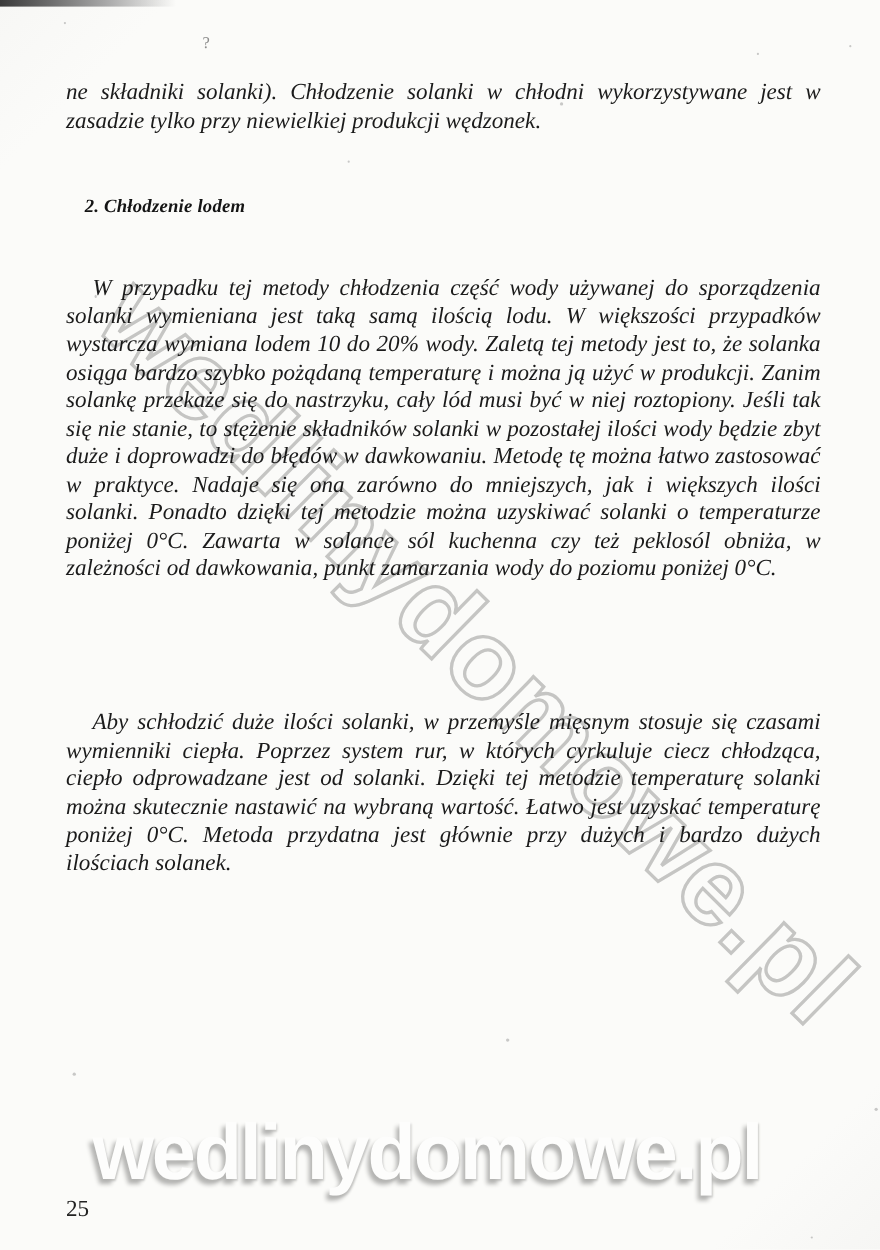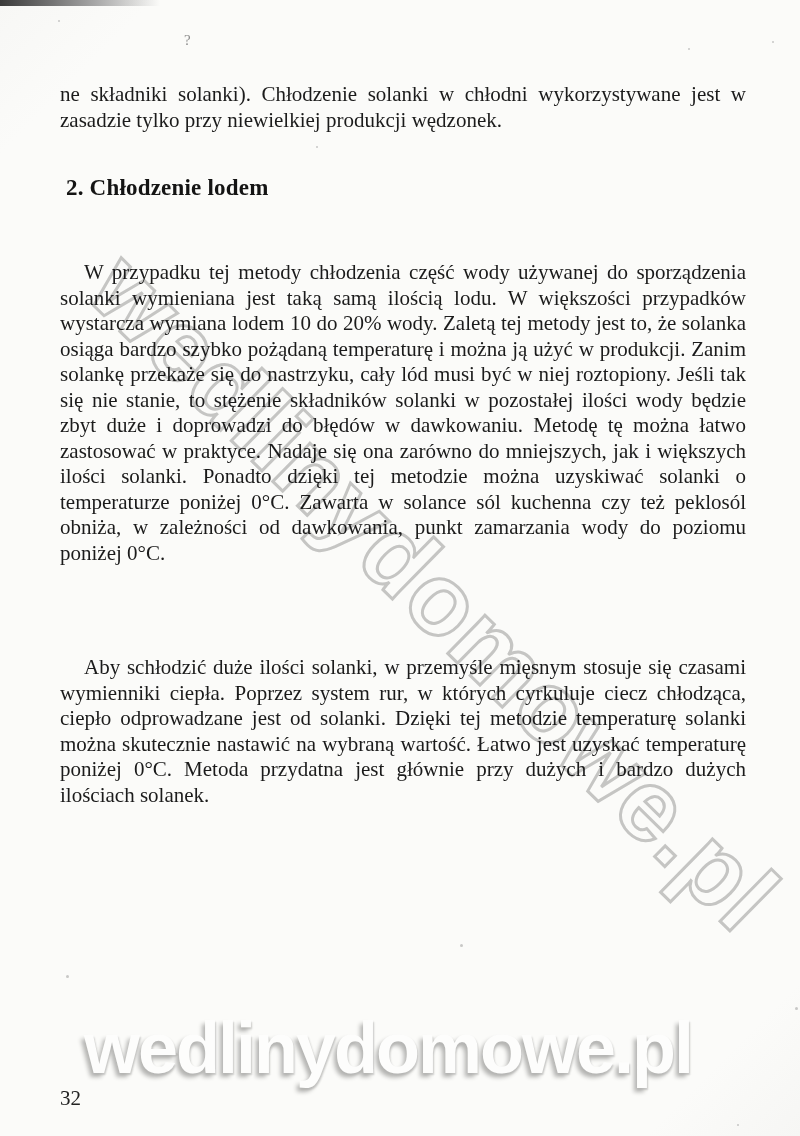--- a/index.html
+++ b/index.html
@@ -25,41 +25,42 @@
     background: linear-gradient(to right, #3a3a3a 0%, #6f6f6f 30%, #a8a8a8 60%, rgba(250,250,249,0) 100%);
   }
   .top-mark {
     position: absolute;
     left: 184px; top: 32px;
     font: 15px "Liberation Serif", serif;
     color: #8d8d8d;
   }
   .content {
     position: absolute;
-    left: 60px; top: 16px;
+    left: 60px; top: 5px;
     width: 686px; height: 796px;
     color: #1b1b1b;
     z-index: 2;
+    font-style: italic;
   }
   .para {
     position: absolute;
     left: 0;
     width: 686px;
     margin: 0;
     font-size: 21px;
     line-height: 25.5px;
     text-align: justify;
     color: #1b1b1b;
   }
   .intro { top: 66px; }
   .heading {
     position: absolute;
     left: 2px;
-    margin: 4px;
-    font-size: 23px;
+    margin: 15px;
+    font-size: 17px;
     line-height: 26px;
     font-weight: bold;
     color: #141414;
     letter-spacing: 0.2px;
   }
   .h2a { top: 155px; }
   .p2  { top: 220px; }
   .h3a { top: 553px; }
   .para-group {
     position: absolute;
@@ -136,21 +137,21 @@
       <p class="para indent">Aby schłodzić duże ilości solanki, w przemyśle mięsnym stosuje się czasami wymienniki ciepła. Poprzez system rur, w których cyrkuluje ciecz chłodząca, ciepło odprowadzane jest od solanki. Dzięki tej metodzie temperaturę solanki można skutecznie nastawić na wybraną wartość. Łatwo jest uzyskać temperaturę poniżej 0°C. Metoda przydatna jest głównie przy dużych i bardzo dużych ilościach solanek.</p>
     </div>
   </main>
 
   <svg class="wm-diag" width="800" height="1136" viewBox="0 0 800 1136" aria-hidden="true">
     <text class="wm-diag-text" transform="translate(84,296) rotate(44.5)">wedlinydomowe.pl</text>
   </svg>
 
   <div class="wm-bottom">wedlinydomowe.pl</div>
 
-  <div class="page-number">32</div>
+  <div class="page-number">25</div>
 
   <div class="speck" style="left:58px;top:20px;width:2px;height:2px;"></div>
   <div class="speck" style="left:509px;top:93px;width:3px;height:3px;"></div>
   <div class="speck" style="left:316px;top:146px;width:2px;height:2px;"></div>
   <div class="speck" style="left:772px;top:41px;width:2px;height:2px;"></div>
   <div class="speck" style="left:688px;top:48px;width:2px;height:2px;"></div>
   <div class="speck" style="left:86px;top:268px;width:2px;height:3px;"></div>
   <div class="speck" style="left:460px;top:944px;width:3px;height:3px;"></div>
   <div class="speck" style="left:66px;top:975px;width:3px;height:3px;"></div>
   <div class="speck" style="left:175px;top:1053px;width:3px;height:3px;"></div>

